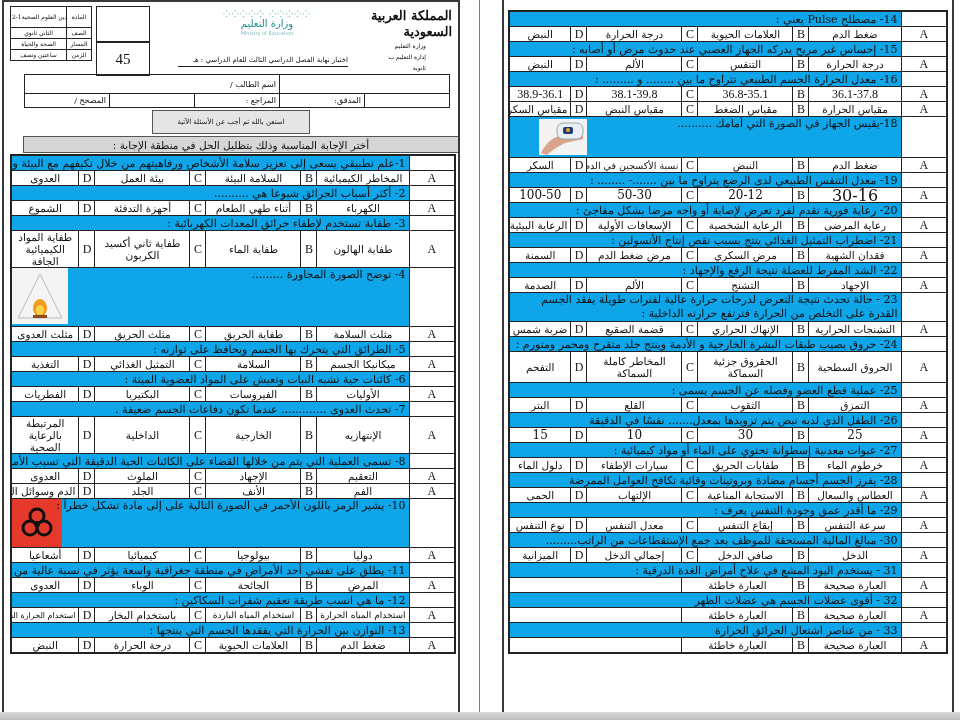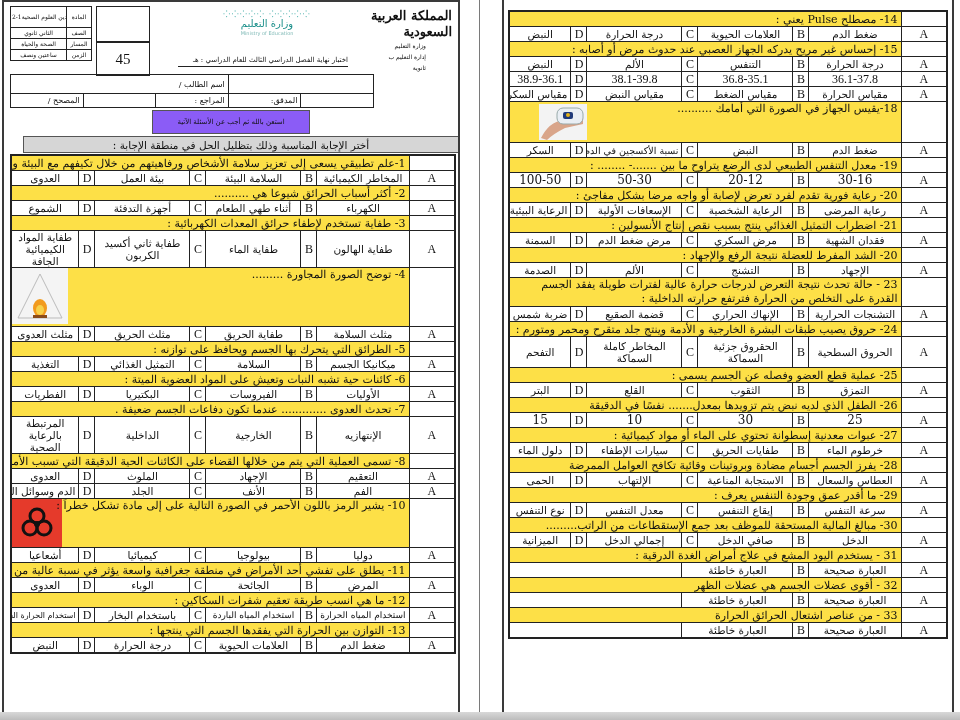--- a/index.html
+++ b/index.html
@@ -6,21 +6,21 @@
   body{width:960px;height:720px;background:#ffffff;position:relative;overflow:hidden;font-family:"DejaVu Serif","Liberation Serif",serif;color:#111;}
   .page{position:absolute;top:0;height:716px;background:#fff;border:2px solid #3a3a3a;box-sizing:border-box;overflow:hidden;}
   #page-left{left:2px;width:458px;}
   #page-right{left:502px;width:452px;border-top:none;}
   .gap-line{position:absolute;top:0;left:479px;width:1px;height:720px;background:#7a7a7a;}
   .bottom-strip{position:absolute;left:0;top:712px;width:960px;height:8px;background:linear-gradient(#d8d8d8,#bcbcbc);}
 
   table{border-collapse:collapse;width:100%;table-layout:fixed;}
   td{border:1px solid #222;padding:0 3px;font-size:10.5px;line-height:13px;text-align:center;overflow:hidden;white-space:nowrap;}
   .letter{width:14px;font-family:"Liberation Serif",serif;font-size:12px;}
-  .qrow td{background:#fde047;text-align:right;direction:rtl;font-size:11px;height:14px;}
+  .qrow td{background:#0ea5e9;text-align:right;direction:rtl;font-size:11px;height:14px;}
   .arow td{background:#fff;height:14px;direction:rtl;}
   .arow.tall td{height:30px;white-space:normal;line-height:12px;}
   .qimg td{height:58px;vertical-align:top;}
   .blank{border:none !important;background:#fff !important;}
 
   
   .hdr{position:absolute;left:6px;top:4px;width:446px;height:67px;}
   .meta-table{position:absolute;left:0;top:0;width:82px;}
   .meta-table td{font-size:6px;line-height:8px;height:10px;padding:0 1px;}
   .meta-table td.big{height:20px;font-size:6px;}
@@ -28,24 +28,24 @@
   .score-box{position:absolute;left:86px;top:36px;width:52px;height:32px;border:1px solid #222;display:flex;align-items:center;justify-content:center;font-size:15px;font-family:"Liberation Serif",serif;}
   .moe{position:absolute;left:212px;top:4px;width:90px;height:40px;text-align:center;}
   .moe-dots{color:#3aa9a4;font-size:9px;letter-spacing:1px;line-height:8px;}
   .moe-ar{color:#1a8f8a;font-size:10px;line-height:12px;font-family:"DejaVu Sans",sans-serif;}
   .moe-en{color:#7fb9b6;font-size:5px;line-height:6px;font-family:"DejaVu Sans",sans-serif;}
   .exam-title{position:absolute;left:168px;top:50px;width:170px;font-size:7px;direction:rtl;text-align:right;border-bottom:1px solid #222;padding-bottom:2px;}
   .kingdom{position:absolute;right:4px;top:2px;width:110px;text-align:right;direction:rtl;}
   .kingdom .k1{font-size:13px;font-weight:bold;font-family:"DejaVu Serif",serif;line-height:16px;}
   .kingdom .k2{font-size:6px;line-height:11px;padding-right:26px;}
 
-  .info{position:absolute;left:6px;top:72px;width:364px;}
+  .info{position:absolute;left:20px;top:72px;width:426px;}
   .info td{height:18px;font-size:8px;text-align:right;direction:rtl;}
   .info tr.r2 td{height:11px;}
-  .pray{position:absolute;left:148px;top:108px;width:156px;height:22px;background:#8b5cf6;border:1px solid #555;font-size:7px;display:flex;align-items:center;justify-content:center;direction:rtl;}
+  .pray{position:absolute;left:148px;top:108px;width:156px;height:22px;background:#e5e5e5;border:1px solid #555;font-size:7px;display:flex;align-items:center;justify-content:center;direction:rtl;}
   .sec-title{position:absolute;right:26px;top:139px;font-size:10px;font-weight:normal;text-decoration:underline;direction:rtl;}
   .instr{position:absolute;left:19px;top:134px;width:434px;height:15px;background:#d6d6d6;border:1px solid #555;font-size:10.5px;display:flex;align-items:center;justify-content:center;direction:rtl;}
 
   .qtable-left{position:absolute;left:6px;top:152px;width:446px;border:2px solid #222;}
   .qtable-right{position:absolute;left:4px;top:10px;width:440px;border:2px solid #222;}
 
   .img-fire{width:56px;height:56px;background:#f4f4f4;position:relative;display:inline-block;float:left;margin-left:-3px;}
   .img-bio{width:50px;height:48px;background:#e53a2b;display:flex;align-items:center;justify-content:center;float:left;margin-left:-3px;}
   .img-oxi{width:48px;height:36px;display:inline-block;float:left;margin-left:26px;margin-top:2px;background:#f3f3f3;position:relative;}
 </style>
@@ -362,20 +362,23 @@
       <td colspan="2">النبض</td>
           <td class="letter">D</td>
       <td>الألم</td>
           <td class="letter">C</td>
       <td>التنفس</td>
           <td class="letter">B</td>
       <td>درجة الحرارة</td>
     <td class="letter">A</td>
         </tr>
 
+    <tr class="qrow">
+          <td colspan="8">16-  معدل الحرارة الجسم الطبيعي تتراوح ما بين ........ و ......... :</td>
+        </tr>
     <tr class="arow" style="font-family:'Liberation Serif',serif;">
       <td colspan="2" style="font-size:12px">38.9-36.1</td>
           <td class="letter">D</td>
       <td style="font-size:12px">38.1-39.8</td>
           <td class="letter">C</td>
       <td style="font-size:12px">36.8-35.1</td>
           <td class="letter">B</td>
       <td style="font-size:12px">36.1-37.8</td>
     <td class="letter">A</td>
         </tr>
@@ -418,21 +421,21 @@
     <tr class="qrow">
           <td colspan="8">19- معدل التنفس الطبيعي لدى الرضع يتراوح ما بين .......- ........ :</td>
         </tr>
     <tr class="arow">
       <td colspan="2" style="font-size:12px">100-50</td>
           <td class="letter">D</td>
       <td style="font-size:12px">50-30</td>
           <td class="letter">C</td>
       <td style="font-size:12px">20-12</td>
           <td class="letter">B</td>
-      <td style="font-size:12px">30-16</td>
+      <td style="font-size:16px">30-16</td>
     <td class="letter">A</td>
         </tr>
 
     <tr class="qrow">
           <td colspan="8">20- رعاية فورية تقدم لفرد تعرض لإصابة أو واجه مرضا بشكل مفاجئ :</td>
         </tr>
     <tr class="arow">
       <td colspan="2">الرعاية البيئية</td>
           <td class="letter">D</td>
       <td>الإسعافات الأولية</td>
@@ -451,21 +454,21 @@
           <td class="letter">D</td>
       <td>مرض ضغط الدم</td>
           <td class="letter">C</td>
       <td>مرض السكري</td>
           <td class="letter">B</td>
       <td>فقدان الشهية</td>
     <td class="letter">A</td>
         </tr>
 
     <tr class="qrow">
-          <td colspan="8">20- الشد المفرط للعضلة نتيجة الرفع والإجهاد :</td>
+          <td colspan="8">22- الشد المفرط للعضلة نتيجة الرفع والإجهاد :</td>
         </tr>
     <tr class="arow">
       <td colspan="2">الصدمة</td>
           <td class="letter">D</td>
       <td>الألم</td>
           <td class="letter">C</td>
       <td>التشنج</td>
           <td class="letter">B</td>
       <td>الإجهاد</td>
     <td class="letter">A</td>

